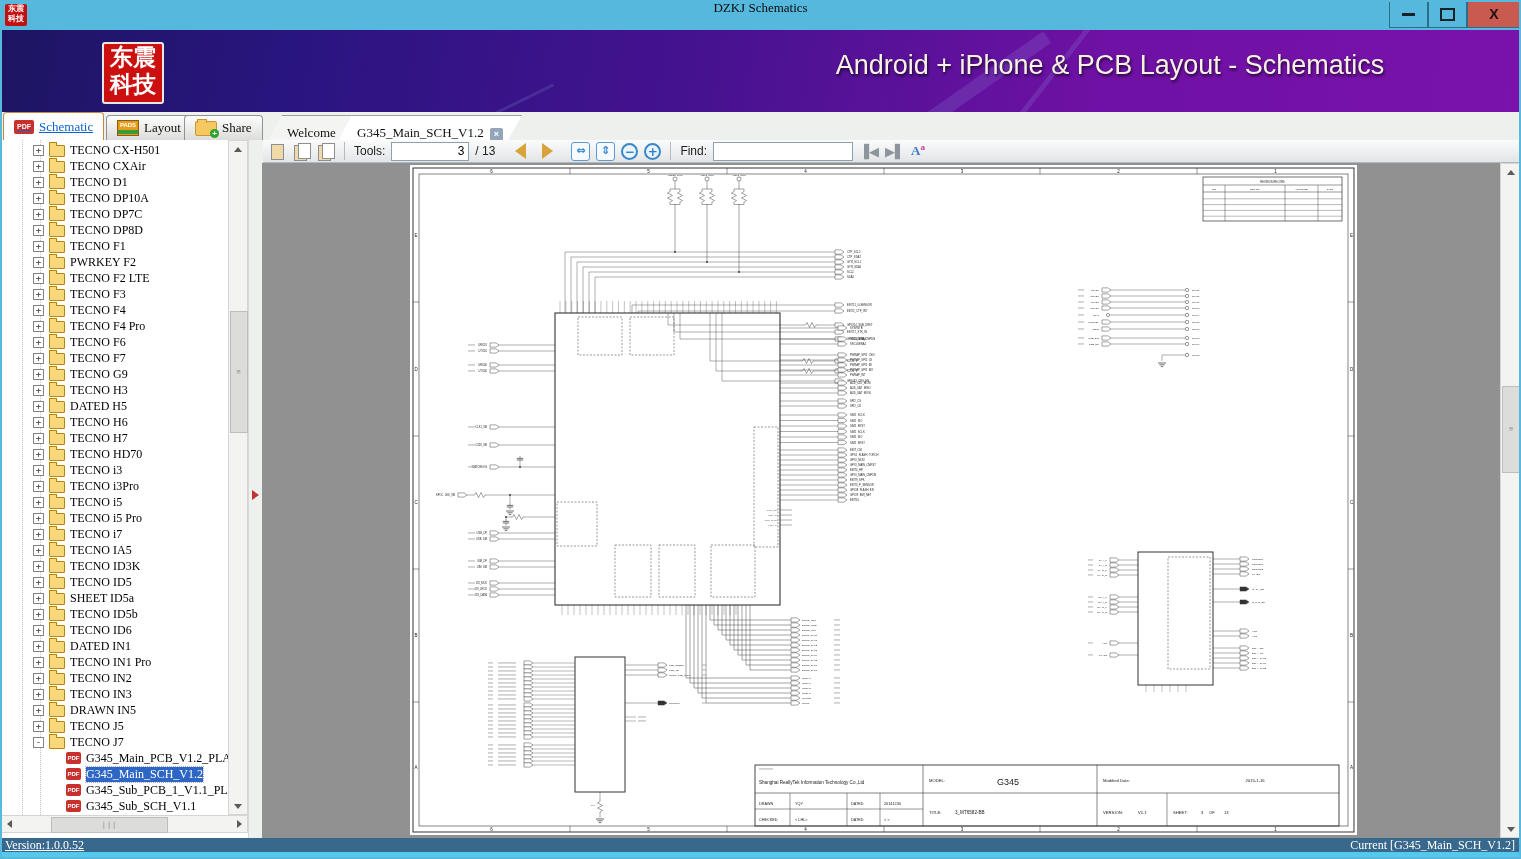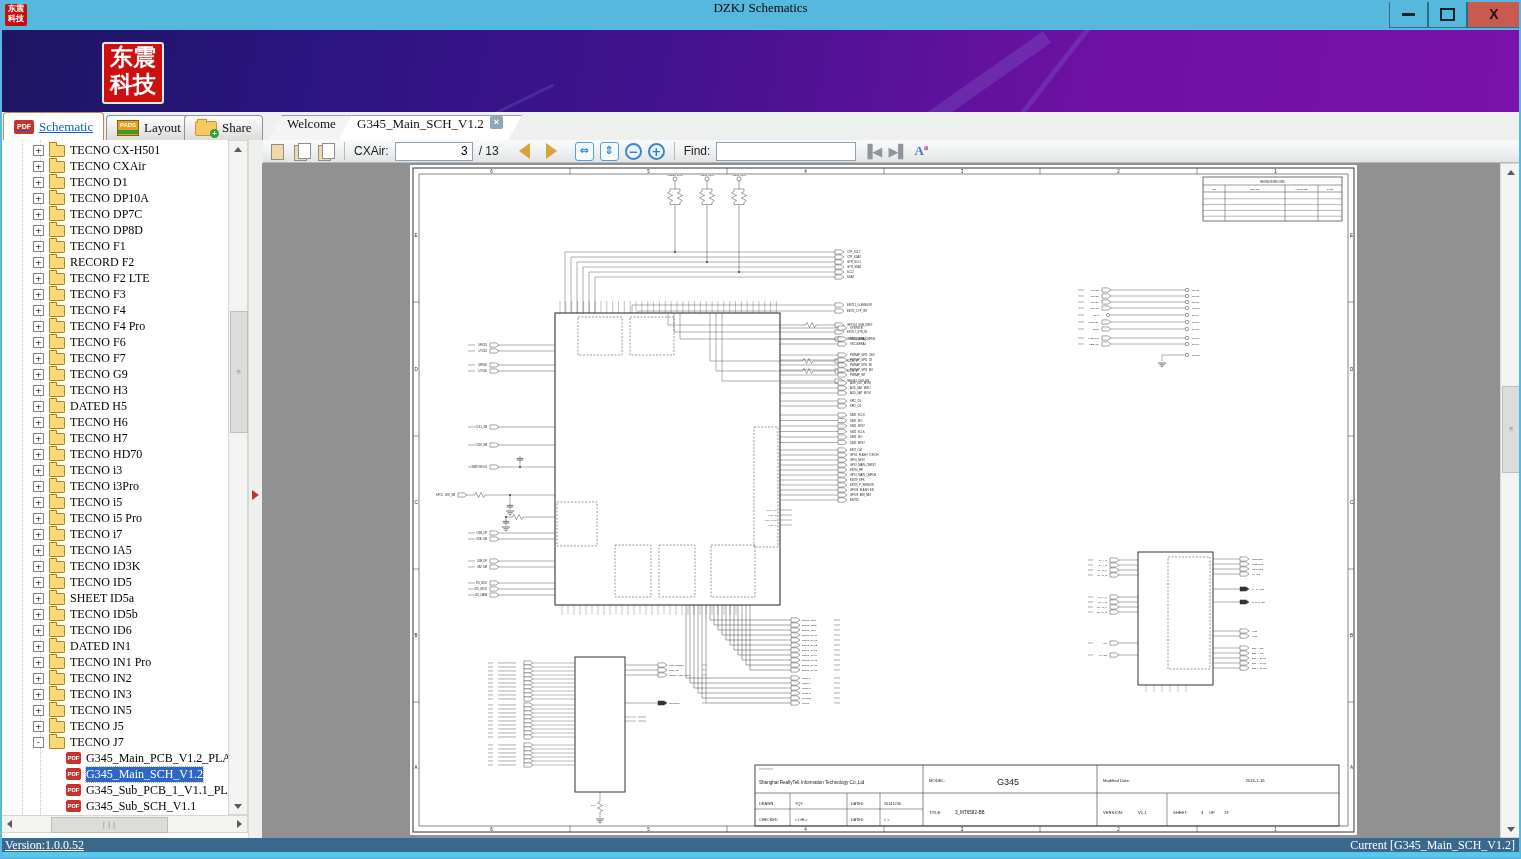--- a/index.html
+++ b/index.html
@@ -34,21 +34,21 @@
   .rtab.active{top:0;height:28px;background:#fff;border:1px solid #c08a3e;border-bottom:1px solid #fff;color:#0a64cc;}
   .pdficon{width:20px;height:14px;background:#c9302c;border-radius:2px;color:#fff;
     font:bold 7px/14px "Liberation Sans",sans-serif;text-align:center;}
   .padsicon{width:20px;height:14px;background:#e89c1c;border:1px solid #8a5d10;color:#fff;
     font:bold 6px/9px "Liberation Sans",sans-serif;text-align:center;}
   .padsicon i{display:block;height:4px;background:#3a9b35;}
   .shareicon{width:20px;height:13px;background:#f5c860;border:1px solid #c89530;border-radius:2px;position:relative;}
   .shareicon::before{content:"";position:absolute;left:1px;top:-3px;width:8px;height:3px;background:#f5c860;border:1px solid #c89530;border-bottom:none;}
   .shareicon .plus{position:absolute;right:-3px;bottom:-3px;width:9px;height:9px;border-radius:50%;
     background:#2fa12f;color:#fff;font:bold 8px/9px "Liberation Sans",sans-serif;text-align:center;}
-  .dtab{position:absolute;top:3px;height:25px;display:flex;align-items:flex-start;gap:6px;padding:0 18px;
+  .dtab{position:absolute;top:3px;height:25px;display:flex;align-items:flex-end;gap:6px;padding:0 18px;
     background:#f4f4f2;border:1px solid #9a9ea1;border-bottom:none;
     clip-path:polygon(14px 0,100% 0,calc(100% - 14px) 100%,0 100%);
     font:13px "Liberation Serif",serif;color:#111;}
   .dtab.active{background:#ffffff;}
   .xbtn{width:13px;height:13px;background:#93a5b8;border-radius:2px;color:#fff;
     font:bold 9px/13px "Liberation Sans",sans-serif;text-align:center;}
   
   #toolbar{left:262px;top:140px;width:1259px;height:23px;background:linear-gradient(#fbfbfb,#e2e5e7);
     border-bottom:1px solid #b5b8bb;border-left:1px solid #c5c8ca;display:flex;align-items:center;gap:6px;padding-left:6px;box-sizing:border-box;}
   .tsep{width:1px;height:18px;background:#b6babd;margin:0 3px;}
@@ -129,20 +129,21 @@
   </div>
 </div>
 
 <div class="abs" id="banner">
   <div class="streak" style="left:950px;top:-40px;width:14px;height:220px;"></div>
   <div class="streak" style="left:1030px;top:-60px;width:5px;height:260px;transform:rotate(38deg);"></div>
   <div class="streak" style="left:480px;top:10px;width:3px;height:160px;transform:rotate(64deg);"></div>
   <div class="abs" id="banner-logo">
     <span>东震</span><span>科技</span>
   </div>
+  <div class="abs" id="tagline">Android + iPhone &amp; PCB Layout - Schematics</div>
 </div>
 
 <div class="abs" id="tabbar">
   <div class="rtab active" style="left:3px;text-decoration:underline;">
     <span class="pdficon">PDF</span>
     <span>Schematic</span>
   </div>
   <div class="rtab" style="left:106px;justify-content:flex-end;">
     <span class="padsicon">PADS<i></i></span>
     <span>Layout</span>
@@ -168,21 +169,21 @@
     </span>
   <span class="ticon">
       <span class="pg tan" style="left:1px;top:2px;"></span>
       <span class="pg" style="left:5px;top:0;"></span>
     </span>
   <span class="ticon">
       <span class="pg tan" style="left:1px;top:2px;"></span>
       <span class="pg" style="left:5px;top:0;"></span>
     </span>
   <span class="tsep"></span>
-  <span class="tlabel">CXAir:</span>
+  <span class="tlabel">Tools:</span>
   <input id="page-input" value="3" style="">
   <span class="tlabel">/ 13</span>
   <span style="width:8px;"></span>
   <span class="goldarrow left"></span>
   <span style="width:4px;"></span>
   <span class="goldarrow right"></span>
   <span style="width:6px;"></span>
   <span class="fiticon">⇔</span>
   <span class="fiticon">⇕</span>
   <span class="zoomicon">−</span>
@@ -229,21 +230,21 @@
       <span class="tlab">TECNO DP8D</span>
     </div>
     <div class="trow" style="top: 98px;">
       <span class="plusbox">+</span>
       <span class="folder"></span>
       <span class="tlab">TECNO F1</span>
     </div>
     <div class="trow" style="top: 114px;">
       <span class="plusbox">+</span>
       <span class="folder"></span>
-      <span class="tlab">RECORD F2</span>
+      <span class="tlab">PWRKEY F2</span>
     </div>
     <div class="trow" style="top: 130px;">
       <span class="plusbox">+</span>
       <span class="folder"></span>
       <span class="tlab">TECNO F2 LTE</span>
     </div>
     <div class="trow" style="top: 146px;">
       <span class="plusbox">+</span>
       <span class="folder"></span>
       <span class="tlab">TECNO F3</span>
@@ -369,21 +370,21 @@
       <span class="tlab">TECNO IN2</span>
     </div>
     <div class="trow" style="top: 546px;">
       <span class="plusbox">+</span>
       <span class="folder"></span>
       <span class="tlab">TECNO IN3</span>
     </div>
     <div class="trow" style="top: 562px;">
       <span class="plusbox">+</span>
       <span class="folder"></span>
-      <span class="tlab">TECNO IN5</span>
+      <span class="tlab">DRAWN IN5</span>
     </div>
     <div class="trow" style="top: 578px;">
       <span class="plusbox">+</span>
       <span class="folder"></span>
       <span class="tlab">TECNO J5</span>
     </div>
     <div class="trow" style="top: 594px;">
       <span class="plusbox">-</span>
       <span class="folder"></span>
       <span class="tlab">TECNO J7</span>

